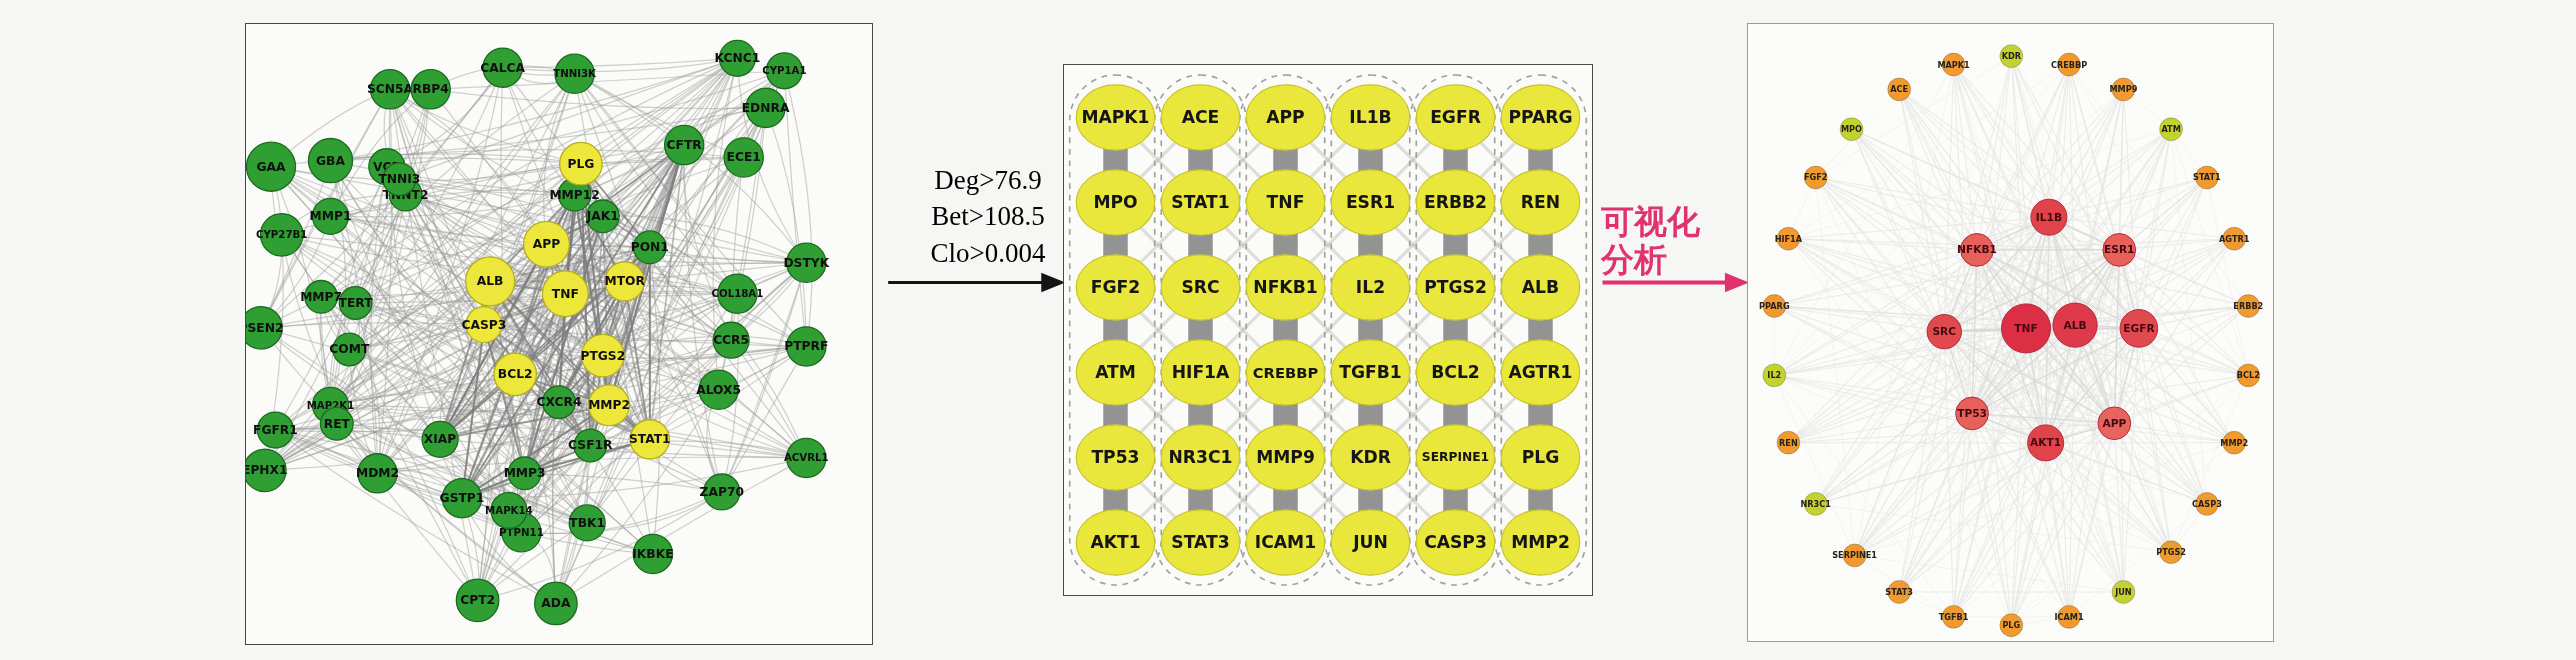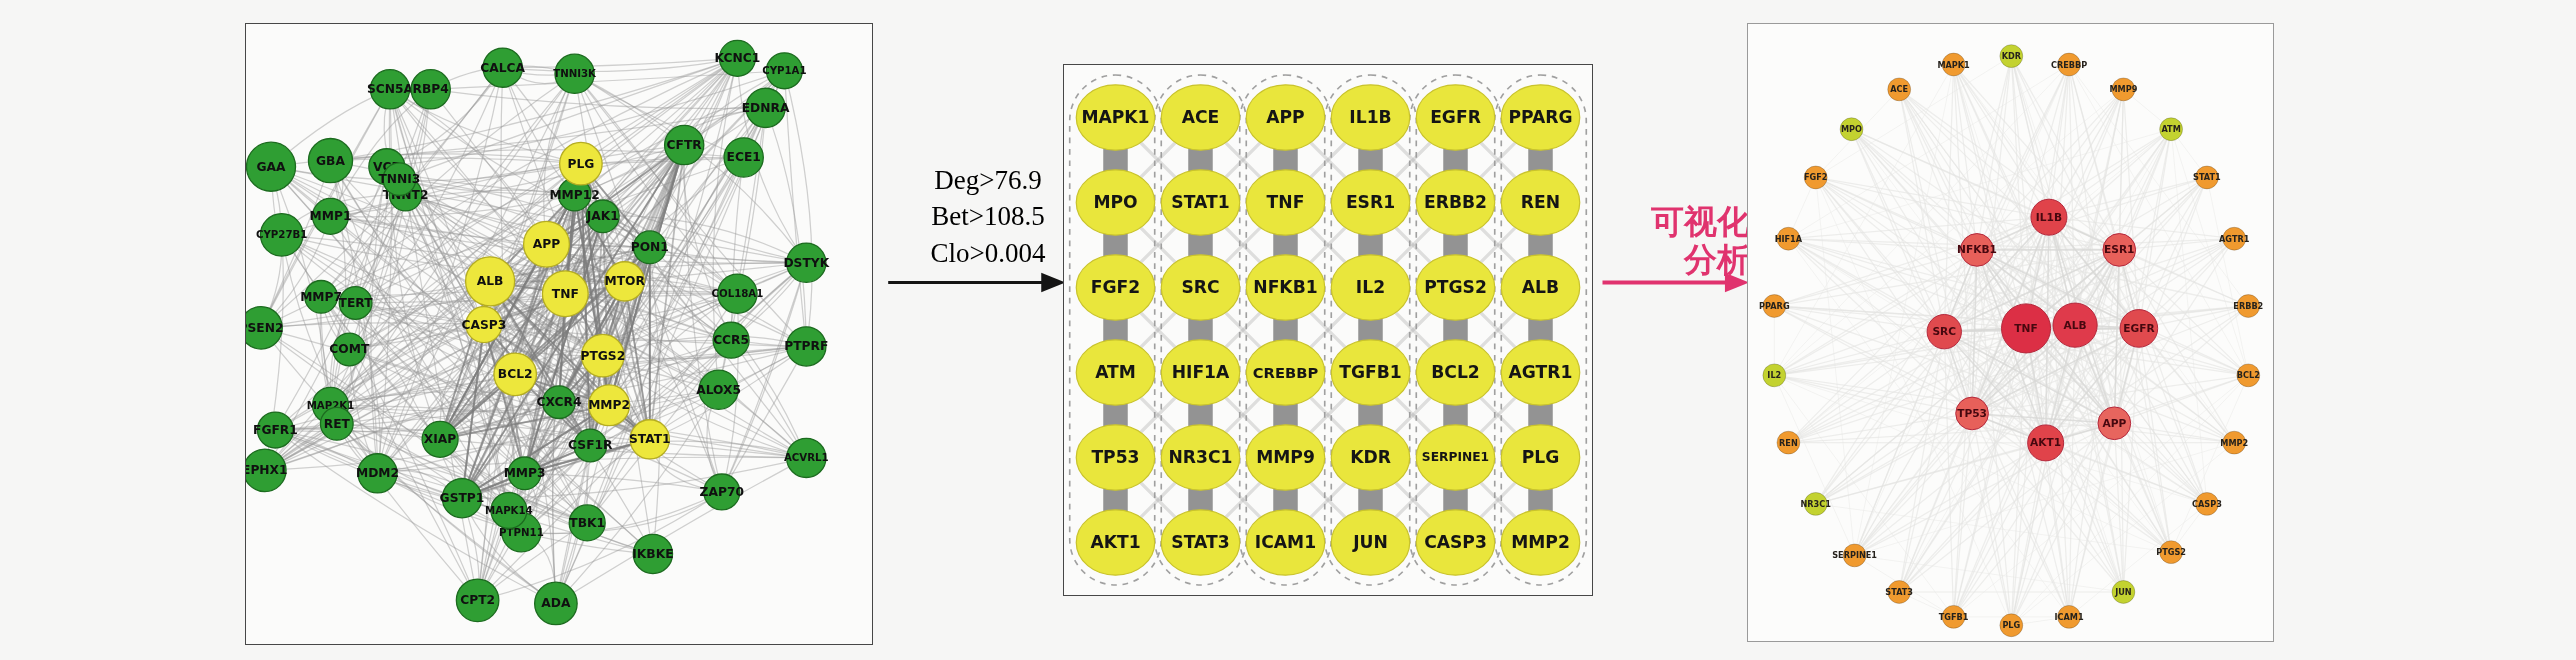--- a/index.html
+++ b/index.html
@@ -15,21 +15,21 @@
   .panel.middle{left:1063px;top:64px;width:528px;height:530px;}
   .panel.right{left:1747px;top:23px;width:525px;height:617px;border:0.8px solid #9a9a9a;background:#fcfcfb;}
   .panel svg{display:block;width:100%;height:100%;}
   .filter-text{
     position:absolute;left:900px;top:162px;width:176px;
     font-family:"Liberation Serif",serif;font-size:27px;line-height:1.35;
     color:#000;text-align:center;
   }
   .viz-text{
     position:absolute;left:1601px;top:203px;width:149px;
-    font-size:33px;line-height:1.15;font-weight:600;text-align:right;
+    font-size:33px;line-height:1.15;font-weight:600;text-align:left;
     font-family:"DejaVu Sans",sans-serif;
   }
   .arrow{position:absolute;overflow:visible;}
   #arrow1{left:885px;top:268px;width:182px;height:29px;}
   #arrow2{left:1600px;top:268px;width:150px;height:29px;}
 </style>
 </head>
 <body style="background: rgb(246, 246, 245);">
 
 <div class="figure">

